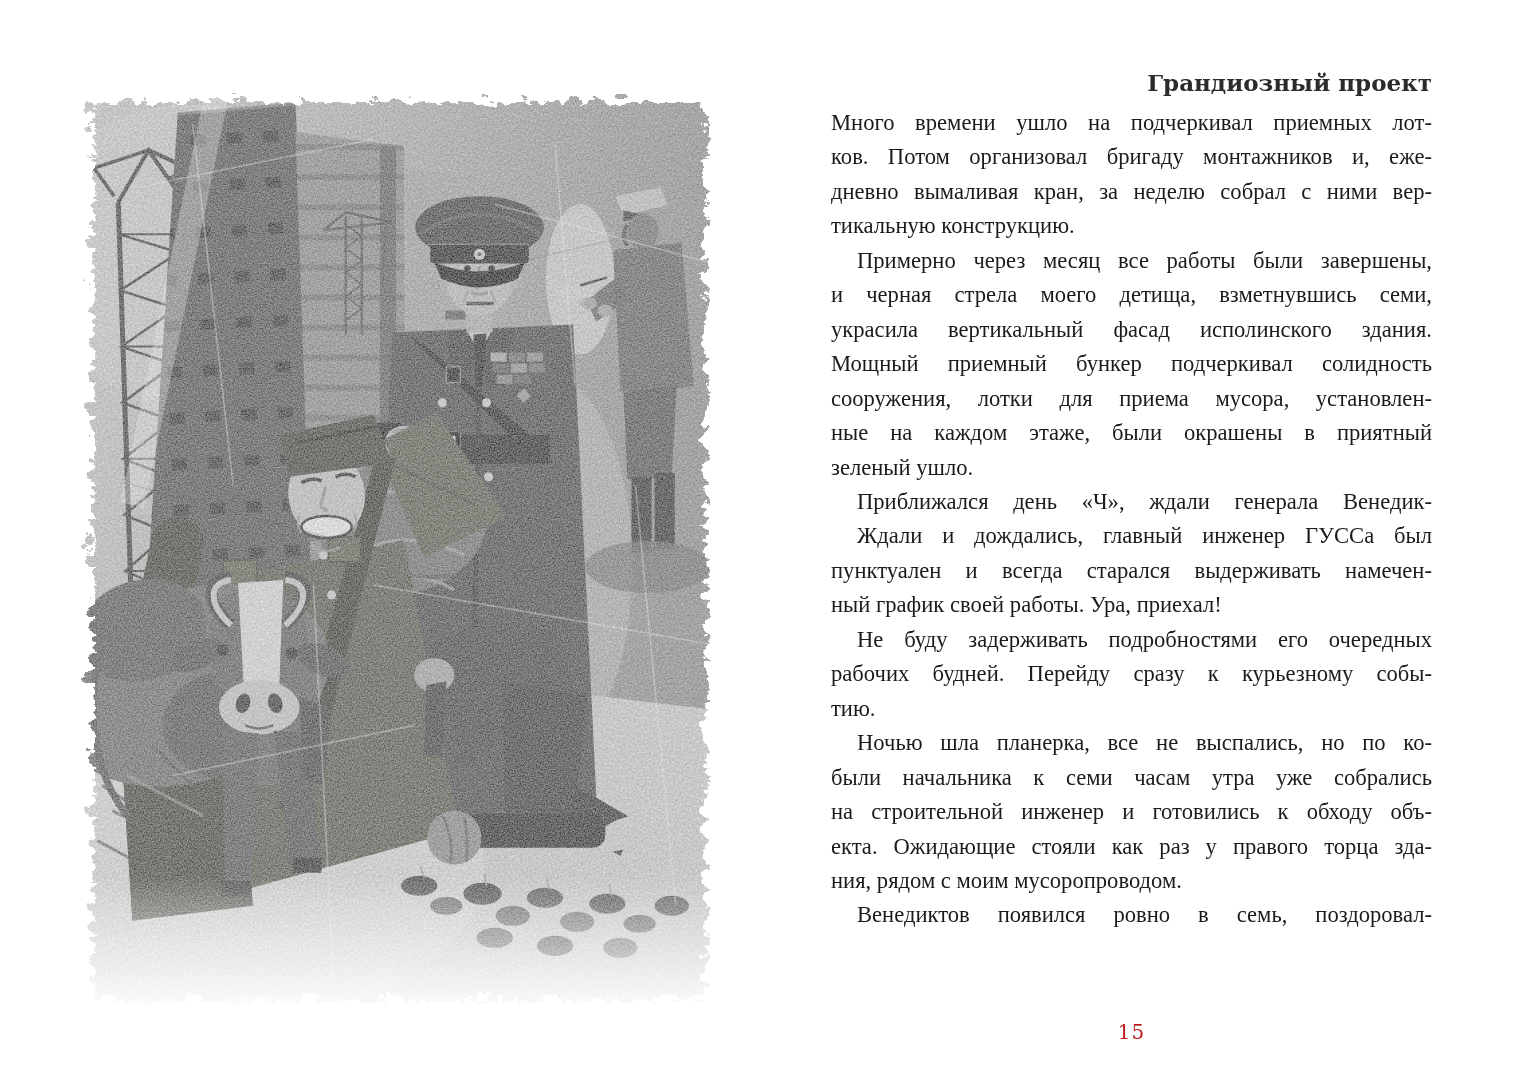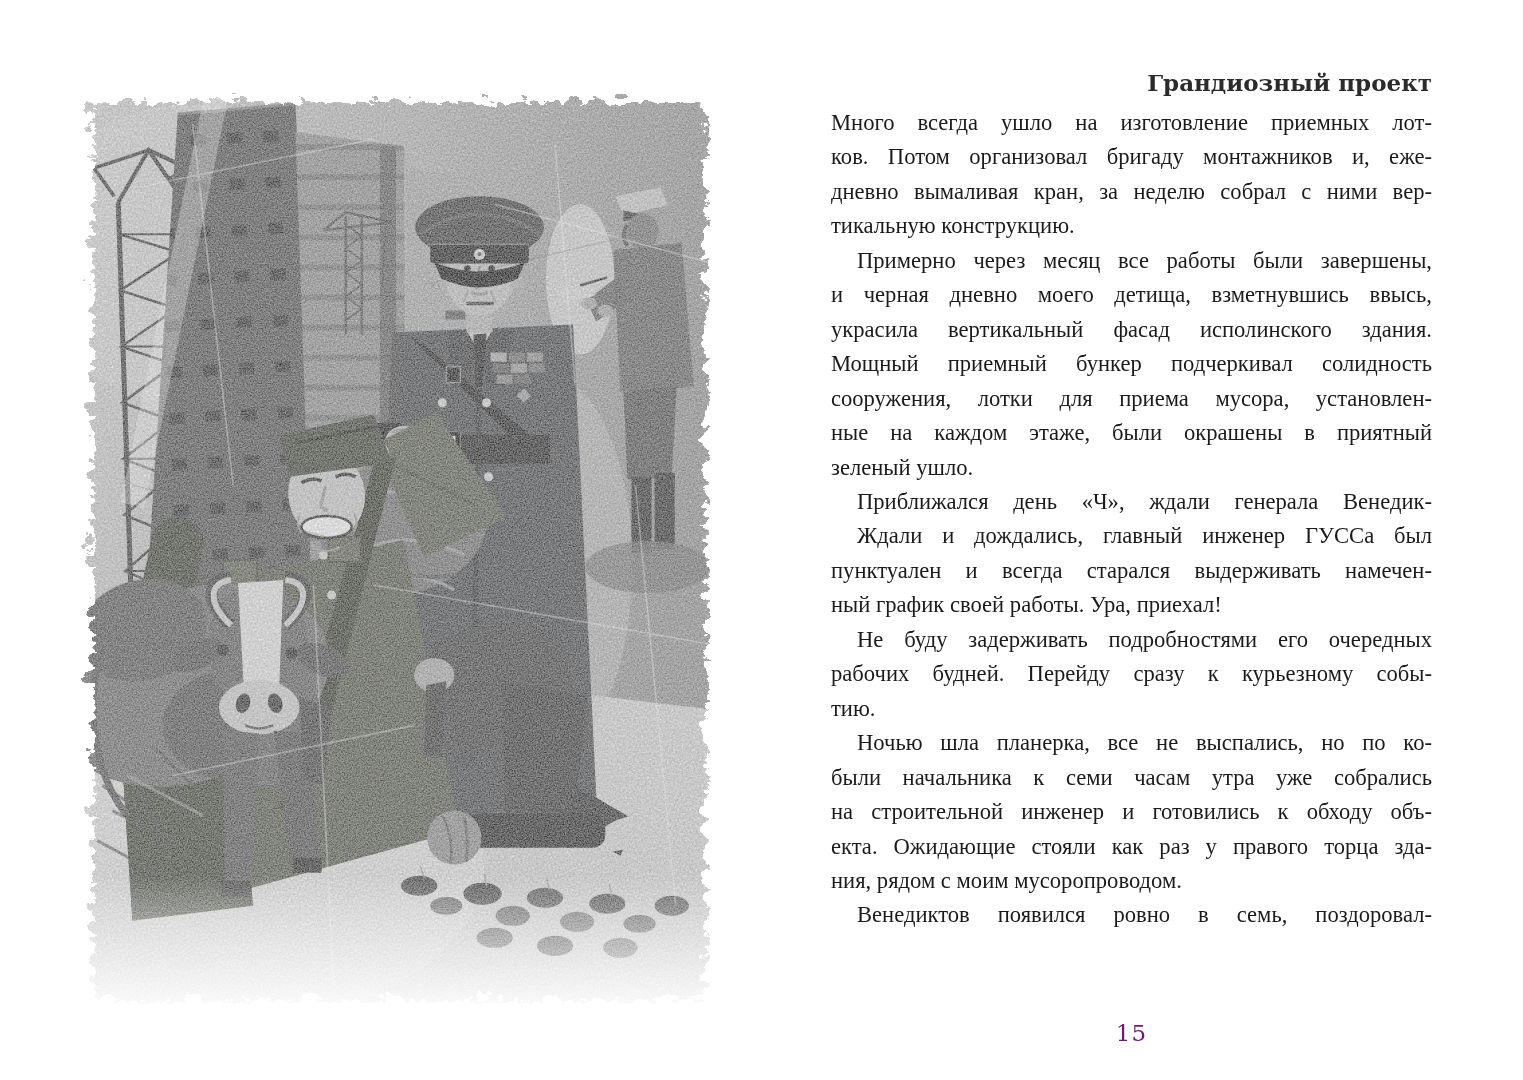--- a/index.html
+++ b/index.html
@@ -12,21 +12,21 @@
   .running-header{position:absolute;left:831px;top:70px;width:601px;text-align:right;
       font-family:"DejaVu Serif", serif;font-weight:700;font-size:23px;line-height:26px;color:#2b2b2b;}
   
   .textcol{position:absolute;left:831px;top:106px;width:601px;color:#1b1b1b;
       font-size:22.6px;line-height:34.45px;}
   .textcol .line{text-align:justify;text-align-last:justify;white-space:normal;}
   .textcol .line.parlast{text-align-last:left;}
   .textcol .line.indent{text-indent:26px;}
   
   .folio{position:absolute;left:831px;top:1020px;width:601px;text-align:center;
-      font-family:"DejaVu Serif", serif;font-size:23px;color:#701a75;letter-spacing:1px;}
+      font-family:"DejaVu Serif", serif;font-size:20px;color:#b91c1c;letter-spacing:1px;}
 </style>
 </head>
 <body>
 
 <div class="screen">
 
   <div class="illus">
   <svg viewBox="0 0 642 926" preserveAspectRatio="none">
     <defs>
       <linearGradient id="sky" x1="0" y1="0" x2="1" y2="0.25">
@@ -305,26 +305,26 @@
       <rect x="0" y="790" width="642" height="136" fill="url(#fadeBottom)"></rect>
     </g>
 
     <rect x="4" y="2" width="634" height="920" rx="22" fill="none" stroke="#ffffff" stroke-width="24" filter="url(#rough)"></rect>
   </svg>
   </div>
 
   <div class="running-header" style="color: rgb(43, 43, 43);">Грандиозный проект</div>
 
   <div class="textcol" style="color: rgb(27, 27, 27);">
-      <div class="line">Много всегда ушло на изготовление приемных лот-</div>
+      <div class="line">Много времени ушло на подчеркивал приемных лот-</div>
       <div class="line">ков. Потом организовал бригаду монтажников и, еже-</div>
       <div class="line">дневно вымаливая кран, за неделю собрал с ними вер-</div>
       <div class="line parlast">тикальную конструкцию.</div>
       <div class="line indent">Примерно через месяц все работы были завершены,</div>
-      <div class="line">и черная дневно моего детища, взметнувшись ввысь,</div>
+      <div class="line">и черная стрела моего детища, взметнувшись семи,</div>
       <div class="line">украсила вертикальный фасад исполинского здания.</div>
       <div class="line">Мощный приемный бункер подчеркивал солидность</div>
       <div class="line">сооружения, лотки для приема мусора, установлен-</div>
       <div class="line">ные на каждом этаже, были окрашены в приятный</div>
       <div class="line parlast">зеленый ушло.</div>
       <div class="line indent">Приближался день «Ч», ждали генерала Венедик-</div>
       <div class="line indent">Ждали и дождались, главный инженер ГУССа был</div>
       <div class="line">пунктуален и всегда старался выдерживать намечен-</div>
       <div class="line parlast">ный график своей работы. Ура, приехал!</div>
       <div class="line indent">Не буду задерживать подробностями его очередных</div>

